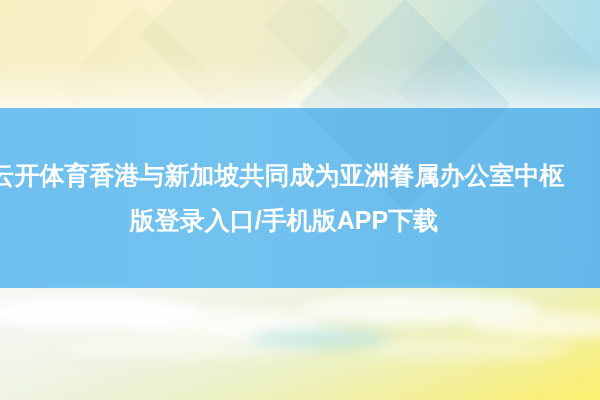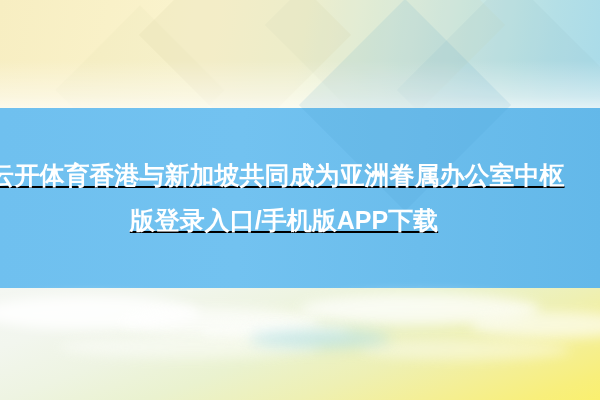--- a/index.html
+++ b/index.html
@@ -91,21 +91,20 @@
     position: absolute;
     left: 0;
     top: 108px;
     width: 568px;
     height: 180px;
     display: flex;
     flex-direction: column;
     justify-content: center;
     align-items: center;
     gap: 0;
-    text-decoration: underline;
   }
   .hl-line {
     color: #ffffff;
     font-weight: bold;
     font-size: 25px;
     line-height: 33px;
     letter-spacing: 0px;
     white-space: nowrap;
     text-align: center;
   }

